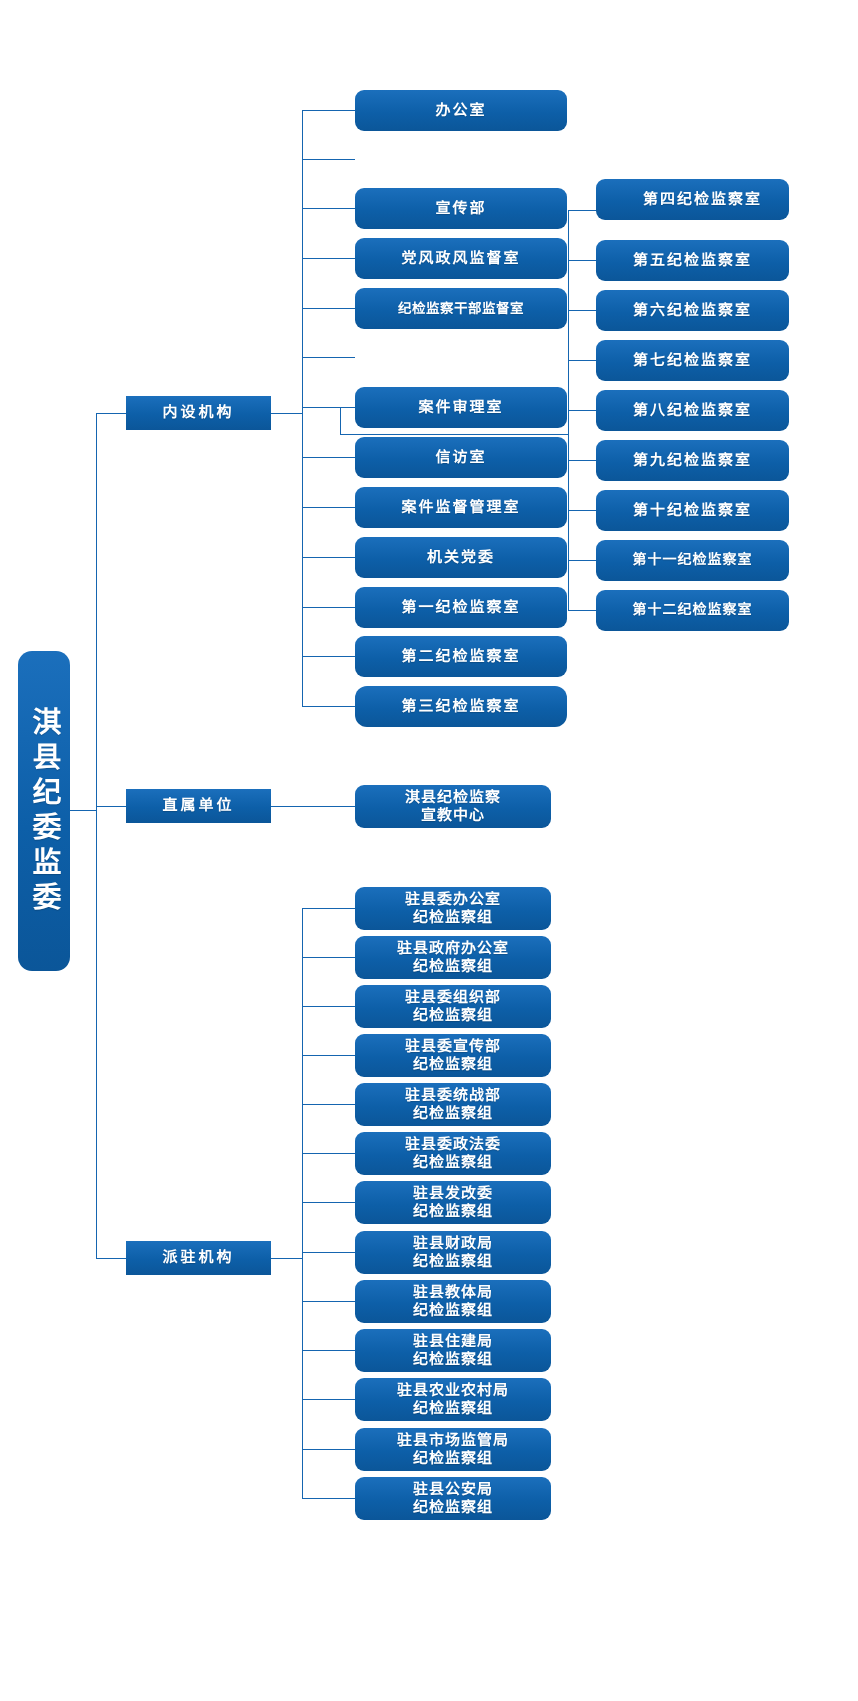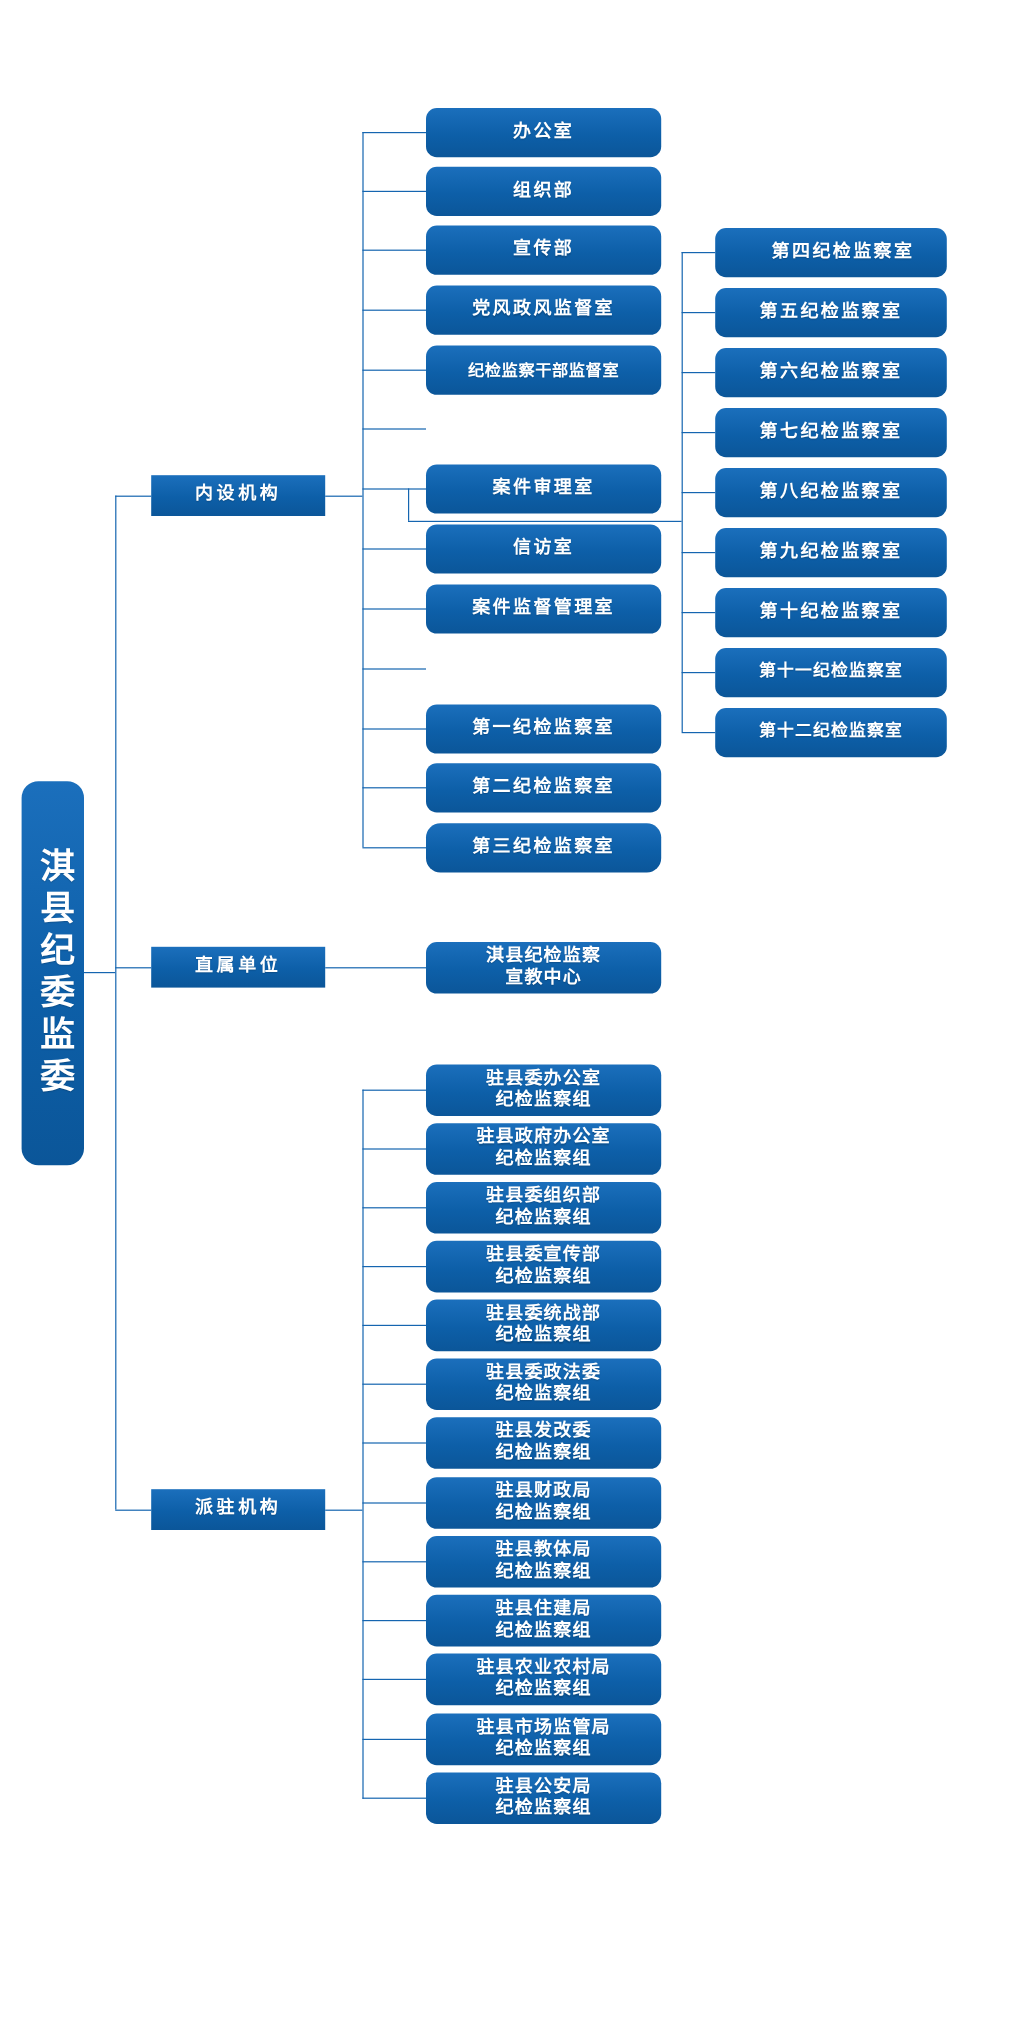--- a/index.html
+++ b/index.html
@@ -57,21 +57,21 @@
     font-size:15px;
     letter-spacing:3px;
   }
   #cat-nei{top:396px;}
   #cat-zhi{top:789px;}
   #cat-pai{top:1241px;}
 
   
   .c1{
     left:355px;
-    width:196px;height:41px;
+    width:212px;height:41px;
     font-size:15px;
     letter-spacing:2px;
   }
   
   .c2{
     left:596px;
     width:193px;height:41px;
     font-size:15px;
     letter-spacing:2px;
   }
@@ -150,32 +150,32 @@
     <div class="ln lnh" style="left:302px;top:1498px;width:53px;"></div>
   </div>
 
   <div class="node root">淇县纪委监委</div>
 
   <div class="node cat" id="cat-nei">内设机构</div>
   <div class="node cat" id="cat-zhi">直属单位</div>
   <div class="node cat" id="cat-pai">派驻机构</div>
 
   <div class="node c1" style="top:90px;">办公室</div>
-  <div class="node c1" style="top:139px;">组织部</div>
   <div class="node c1" style="top:188px;">宣传部</div>
   <div class="node c1" style="top:238px;">党风政风监督室</div>
   <div class="node c1" style="top:288px;font-size:13.5px;letter-spacing:0.5px;">纪检监察干部监督室</div>
   <div class="node c1" style="top:387px;">案件审理室</div>
   <div class="node c1" style="top:437px;">信访室</div>
   <div class="node c1" style="top:487px;">案件监督管理室</div>
+  <div class="node c1" style="top:537px;">机关党委</div>
   <div class="node c1" style="top:587px;">第一纪检监察室</div>
   <div class="node c1" style="top:636px;">第二纪检监察室</div>
   <div class="node c1" style="top:686px;border-radius:12px;">第三纪检监察室</div>
 
-  <div class="node c2" style="top:190px;padding-left:20px;">第四纪检监察室</div>
+  <div class="node c2" style="top:179px;padding-left:20px;">第四纪检监察室</div>
   <div class="node c2" style="top:240px;">第五纪检监察室</div>
   <div class="node c2" style="top:290px;">第六纪检监察室</div>
   <div class="node c2" style="top:340px;">第七纪检监察室</div>
   <div class="node c2" style="top:390px;">第八纪检监察室</div>
   <div class="node c2" style="top:440px;">第九纪检监察室</div>
   <div class="node c2" style="top:490px;">第十纪检监察室</div>
   <div class="node c2" style="top:540px;font-size:14px;letter-spacing:1px;">第十一纪检监察室</div>
   <div class="node c2" style="top:590px;font-size:14px;letter-spacing:1px;">第十二纪检监察室</div>
 
   <div class="node c3" style="top:785px;">

